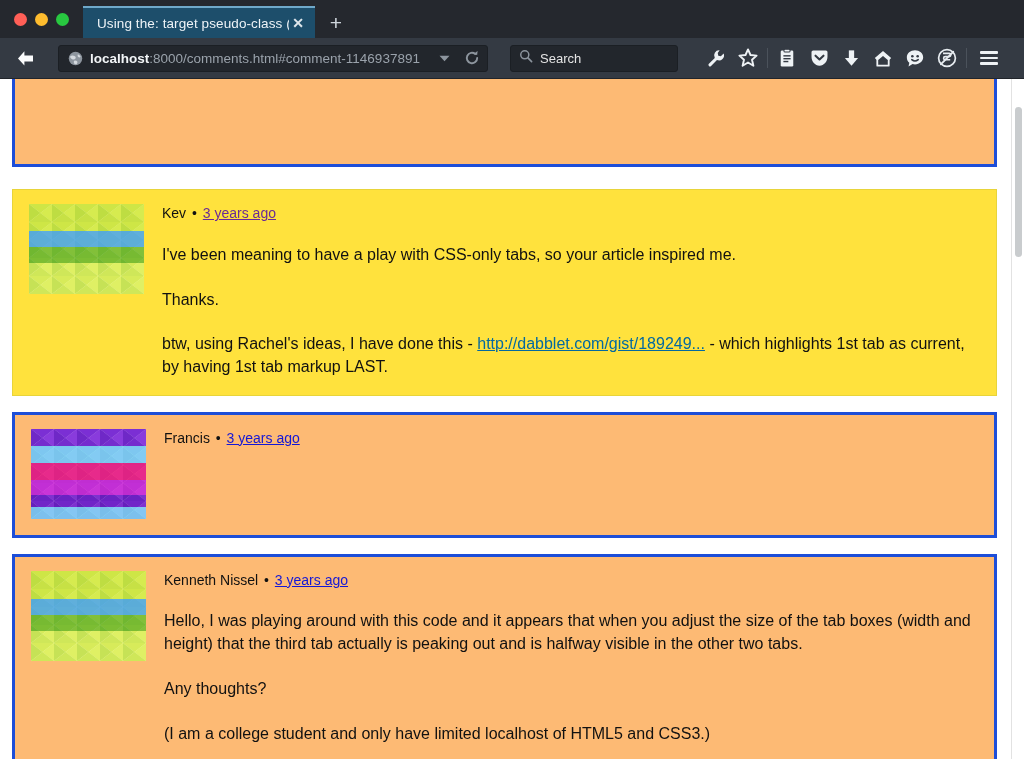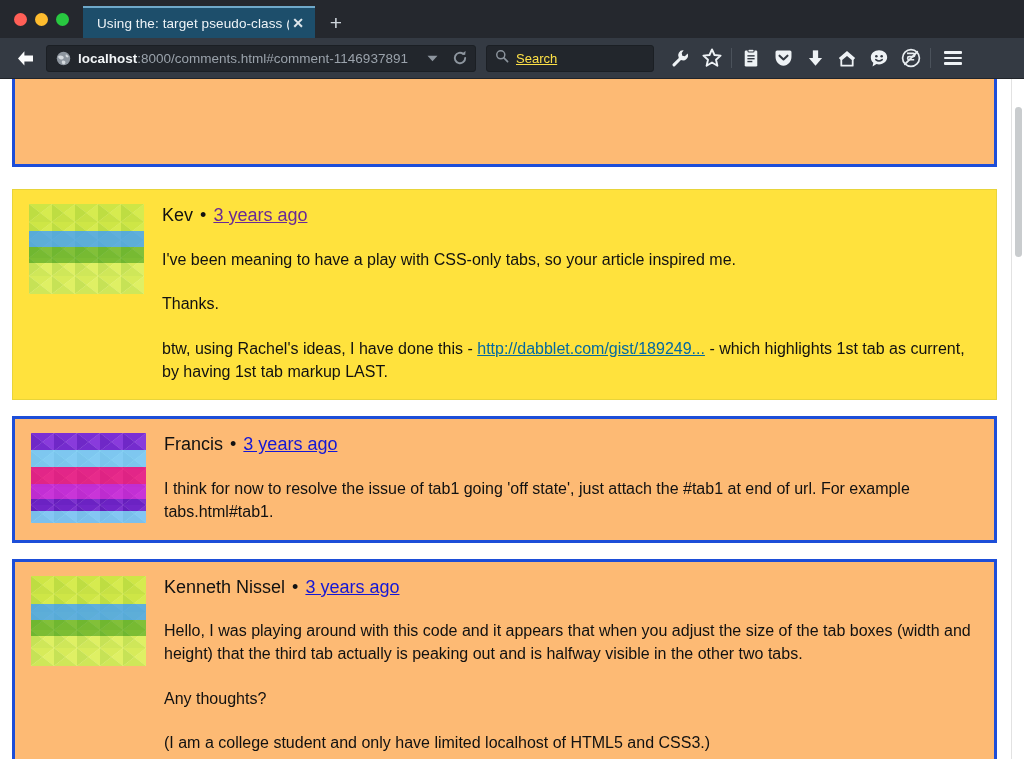--- a/index.html
+++ b/index.html
@@ -74,21 +74,21 @@
   }
 
   
   #nav-toolbar {
     height: 41px;
     flex: 0 0 41px;
     background: #343a43;
     display: flex;
     align-items: center;
     padding: 0 10px;
-    gap: 6px;
+    gap: 18px;
     border-bottom: 1px solid #21252b;
   }
   #back-button {
     width: 30px; height: 28px;
     display: flex; align-items: center; justify-content: center;
     color: #fbfcfd;
     flex: 0 0 30px;
   }
   #urlbar {
     flex: 0 0 430px;
@@ -125,21 +125,21 @@
     flex: 0 0 168px;
     height: 27px;
     background: #22262c;
     border: 1px solid #1b1f24;
     border-radius: 3px;
     display: flex; align-items: center;
     padding: 0 8px; gap: 7px;
     margin-left: 4px;
   }
   #search-bar .search-label {
-    font-size: 13px; color: #fde047; text-decoration: underline;
+    font-size: 13px; color: #e5e5e5;
   }
   #toolbar-icons {
     display: flex; align-items: center;
     gap: 0px;
     margin-left: 4px;
   }
   .toolbar-icon-btn {
     width: 32px; height: 30px;
     display: flex; align-items: center; justify-content: center;
     color: #eef2f5;
@@ -207,21 +207,21 @@
     margin-bottom: 22px;
   }
   .avatar {
     flex: 0 0 115px;
     width: 115px; height: 90px;
     display: block;
     border: 0;
   }
   .comment-body { flex: 1; min-width: 0; padding-top: 1px;}
   .comment-meta {
-    font-size: 18px;
+    font-size: 14px;
     color: #111111;
     margin-bottom: 22px;
     line-height: 1.2;
   }
   .comment-author { color: #111; }
   .meta-sep { color: #111; padding: 0 2px; }
   .comment-time {
     color: #6a2a96;
     text-decoration: underline;
   }
@@ -432,21 +432,20 @@
             <rect y="66" width="115" height="12" fill="#6a1fc0" opacity="0.58"></rect>
             <rect y="78" width="115" height="12" fill="#7fe2f5" opacity="0.82"></rect>
           </g>
         </svg>
         <div class="comment-body">
           <div class="comment-meta">
             <span class="comment-author">Francis</span>
             <span class="meta-sep">•</span>
             <a class="comment-time" href="#">3 years ago</a>
           </div>
-          <p class="comment-text">I think for now to resolve the issue of tab1 going 'off state', just attach the #tab1 at end of url. For example tabs.html#tab1.</p>
         </div>
       </div>
 
       <div class="comment standard">
         <svg class="avatar" viewBox="0 0 115 90" preserveAspectRatio="none">
           <defs>
             <pattern id="pat-ken" width="23" height="18" patternUnits="userSpaceOnUse">
               <rect width="23" height="18" fill="#ffffff"></rect>
               <path d="M0 0 L23 0 L11.5 9 Z" fill="#c6e23d"></path>
               <path d="M0 0 L11.5 9 L0 18 Z" fill="#9ccb33"></path>

